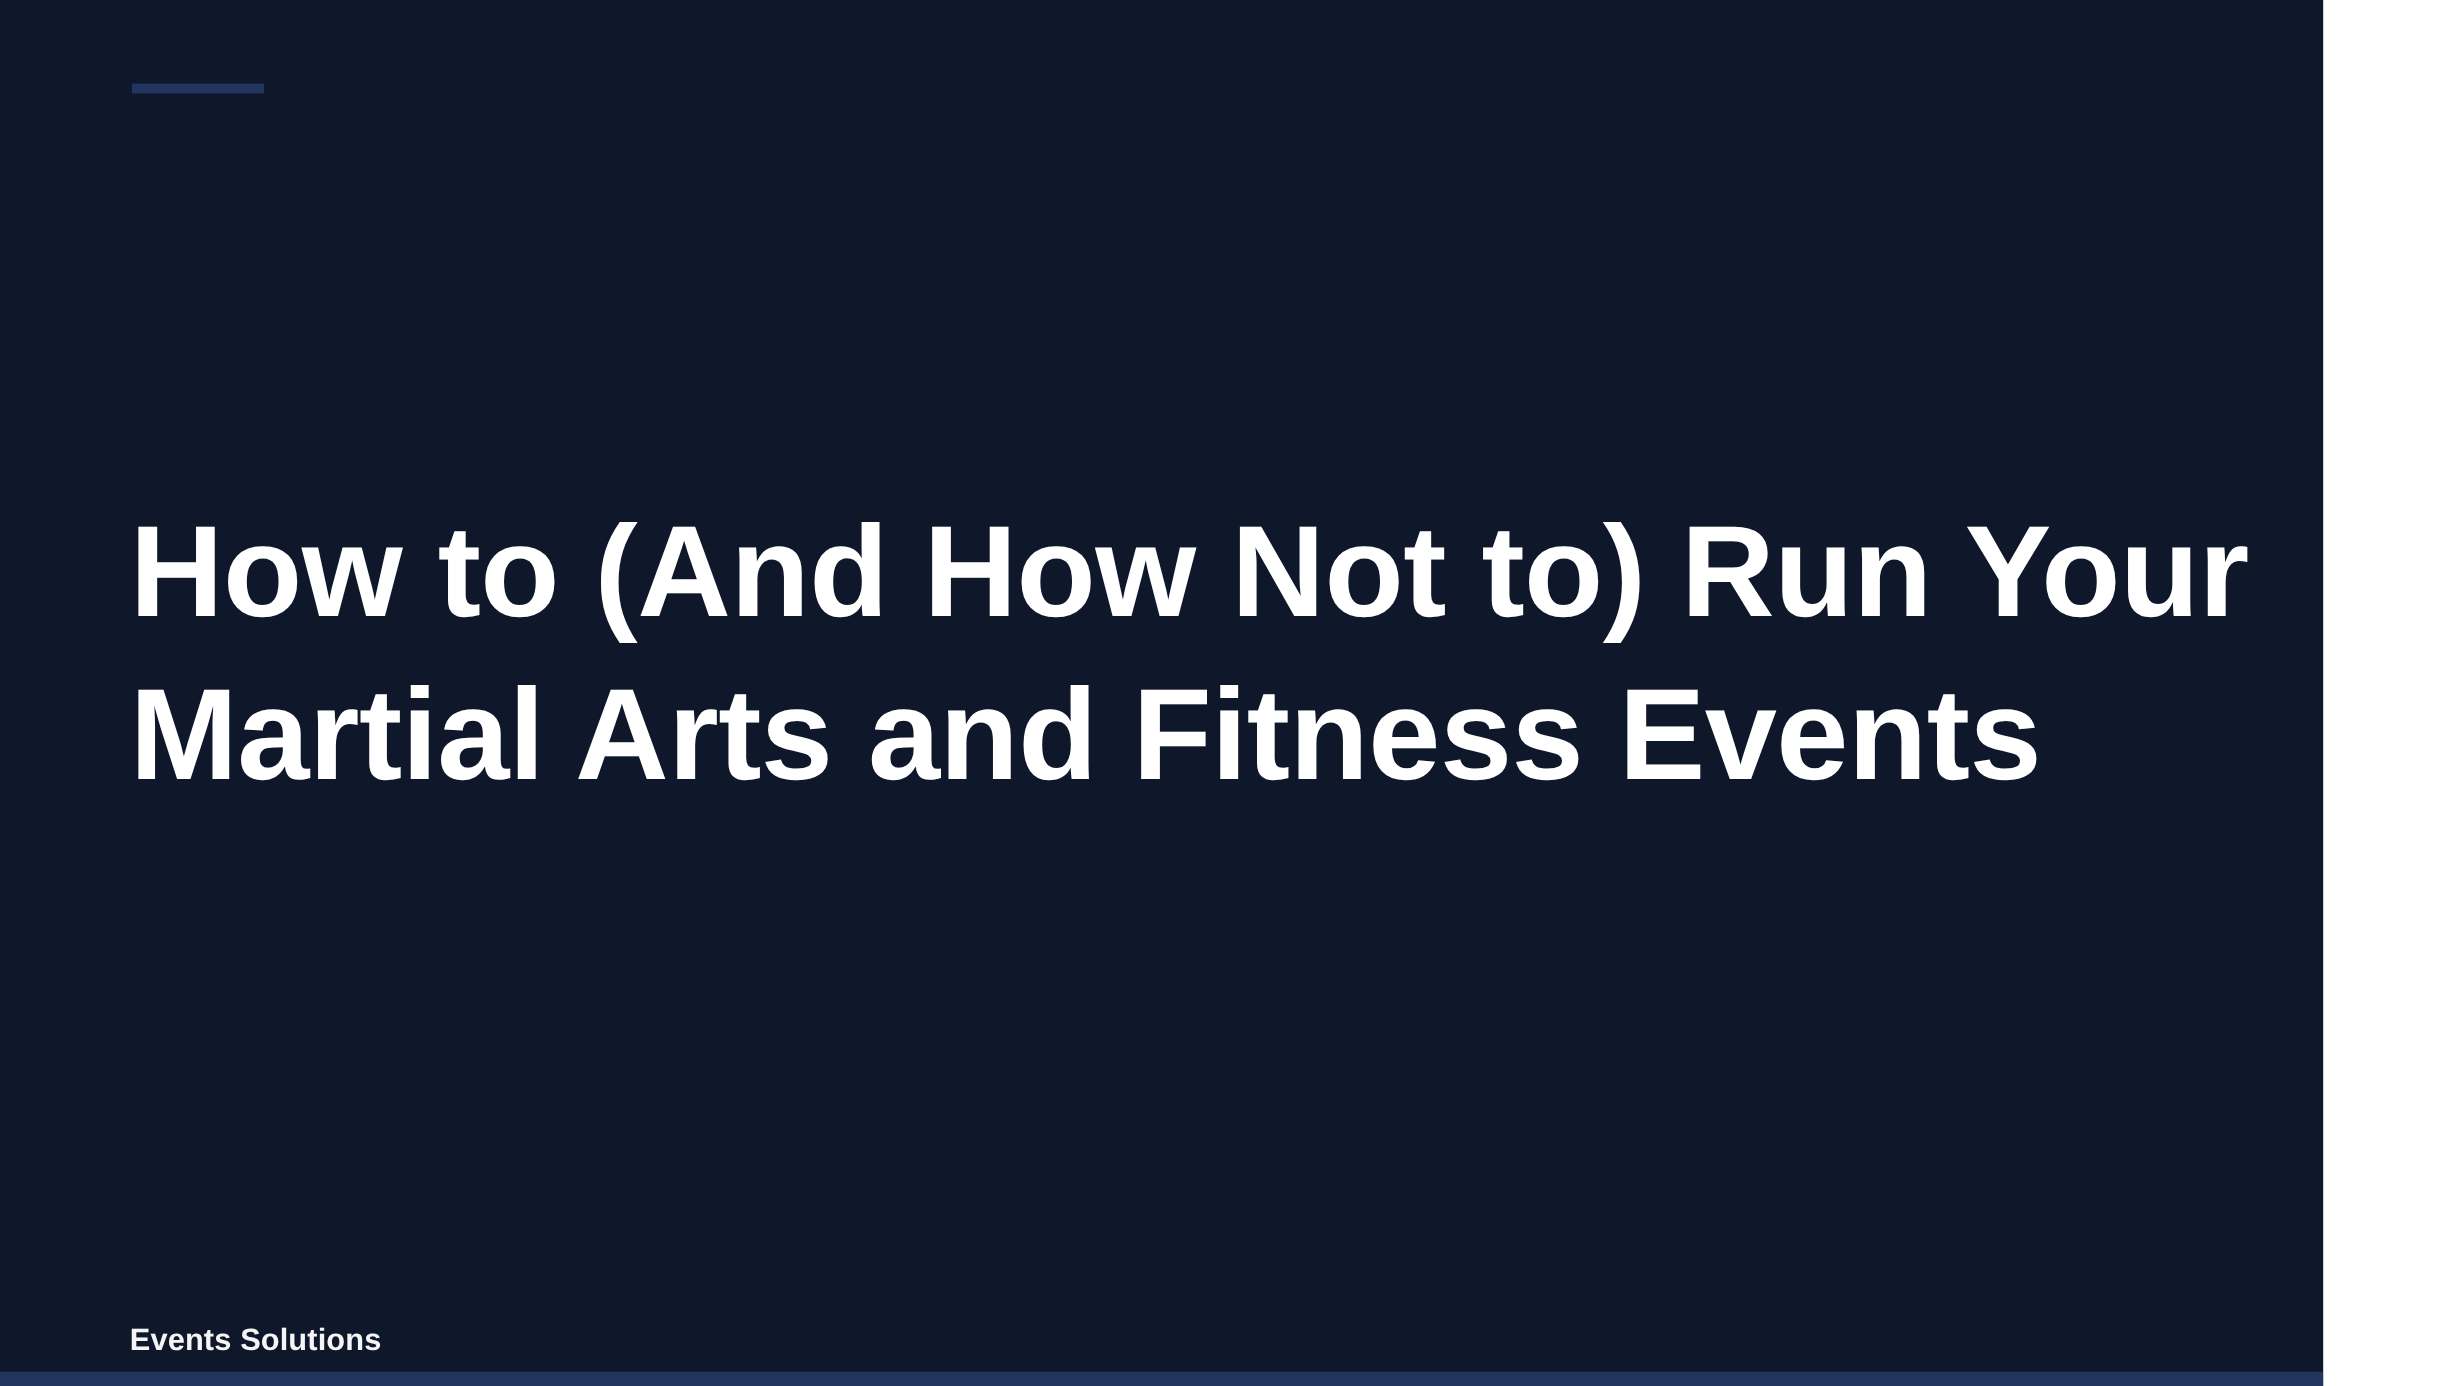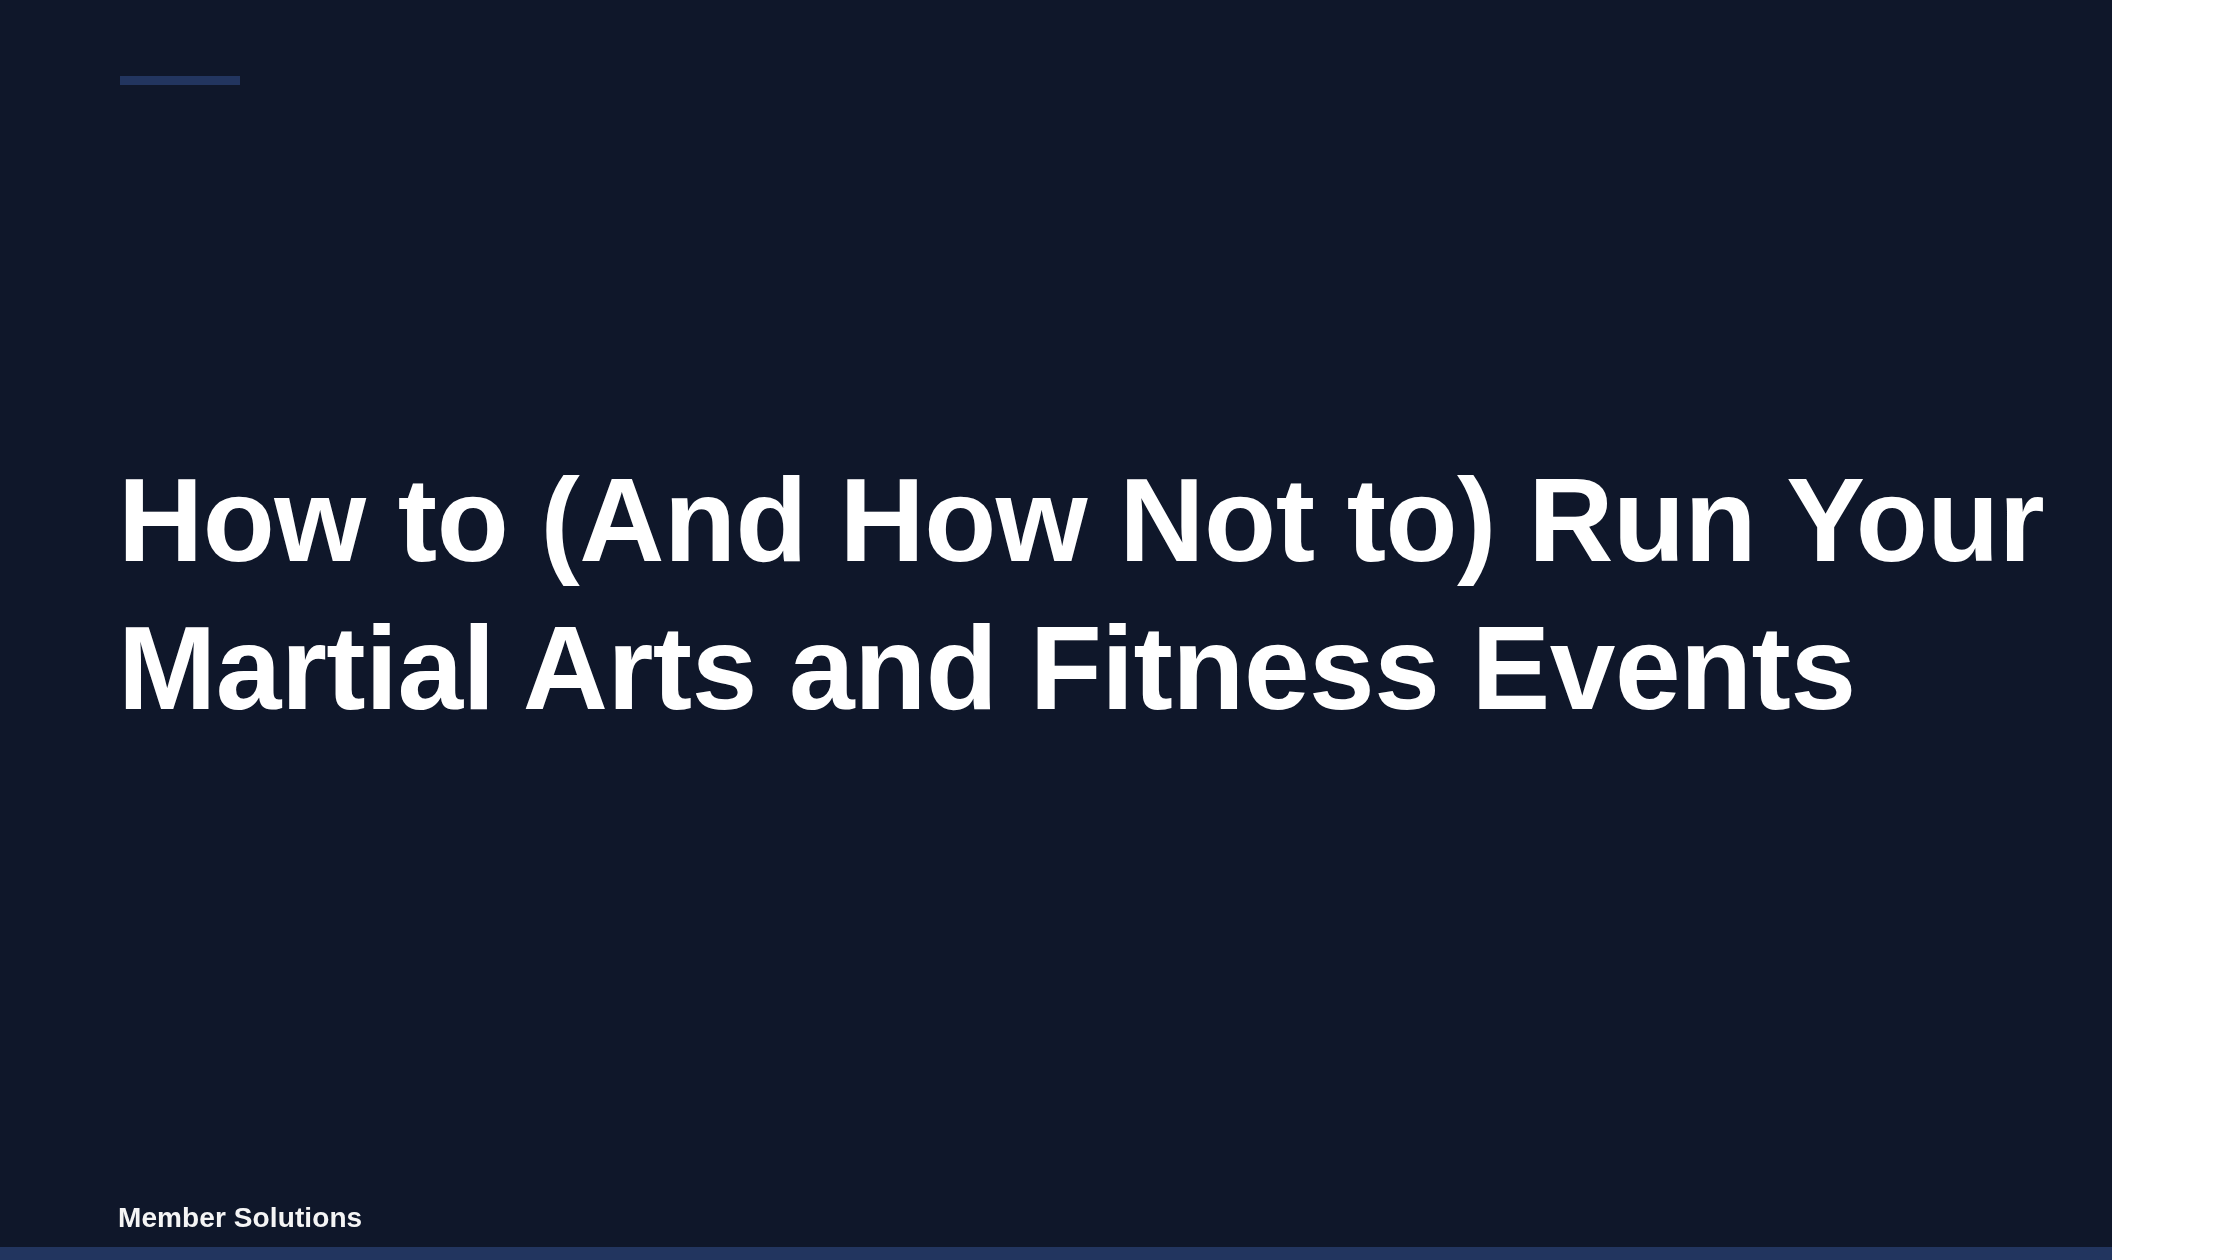--- a/index.html
+++ b/index.html
@@ -81,18 +81,18 @@
 
 <div class="slide">
 
   <div class="accent-rule"></div>
 
   <div class="title-block">
     <h1 class="slide-title">How to (And How Not to) Run Your Martial Arts and Fitness Events</h1>
   </div>
 
   <div class="footer">
-    <p class="footer-text">Member Solutions</p>
+    <p class="footer-text">Events Solutions</p>
   </div>
 
   <div class="bottom-bar"></div>
 
 </div>
 
 </body></html>

